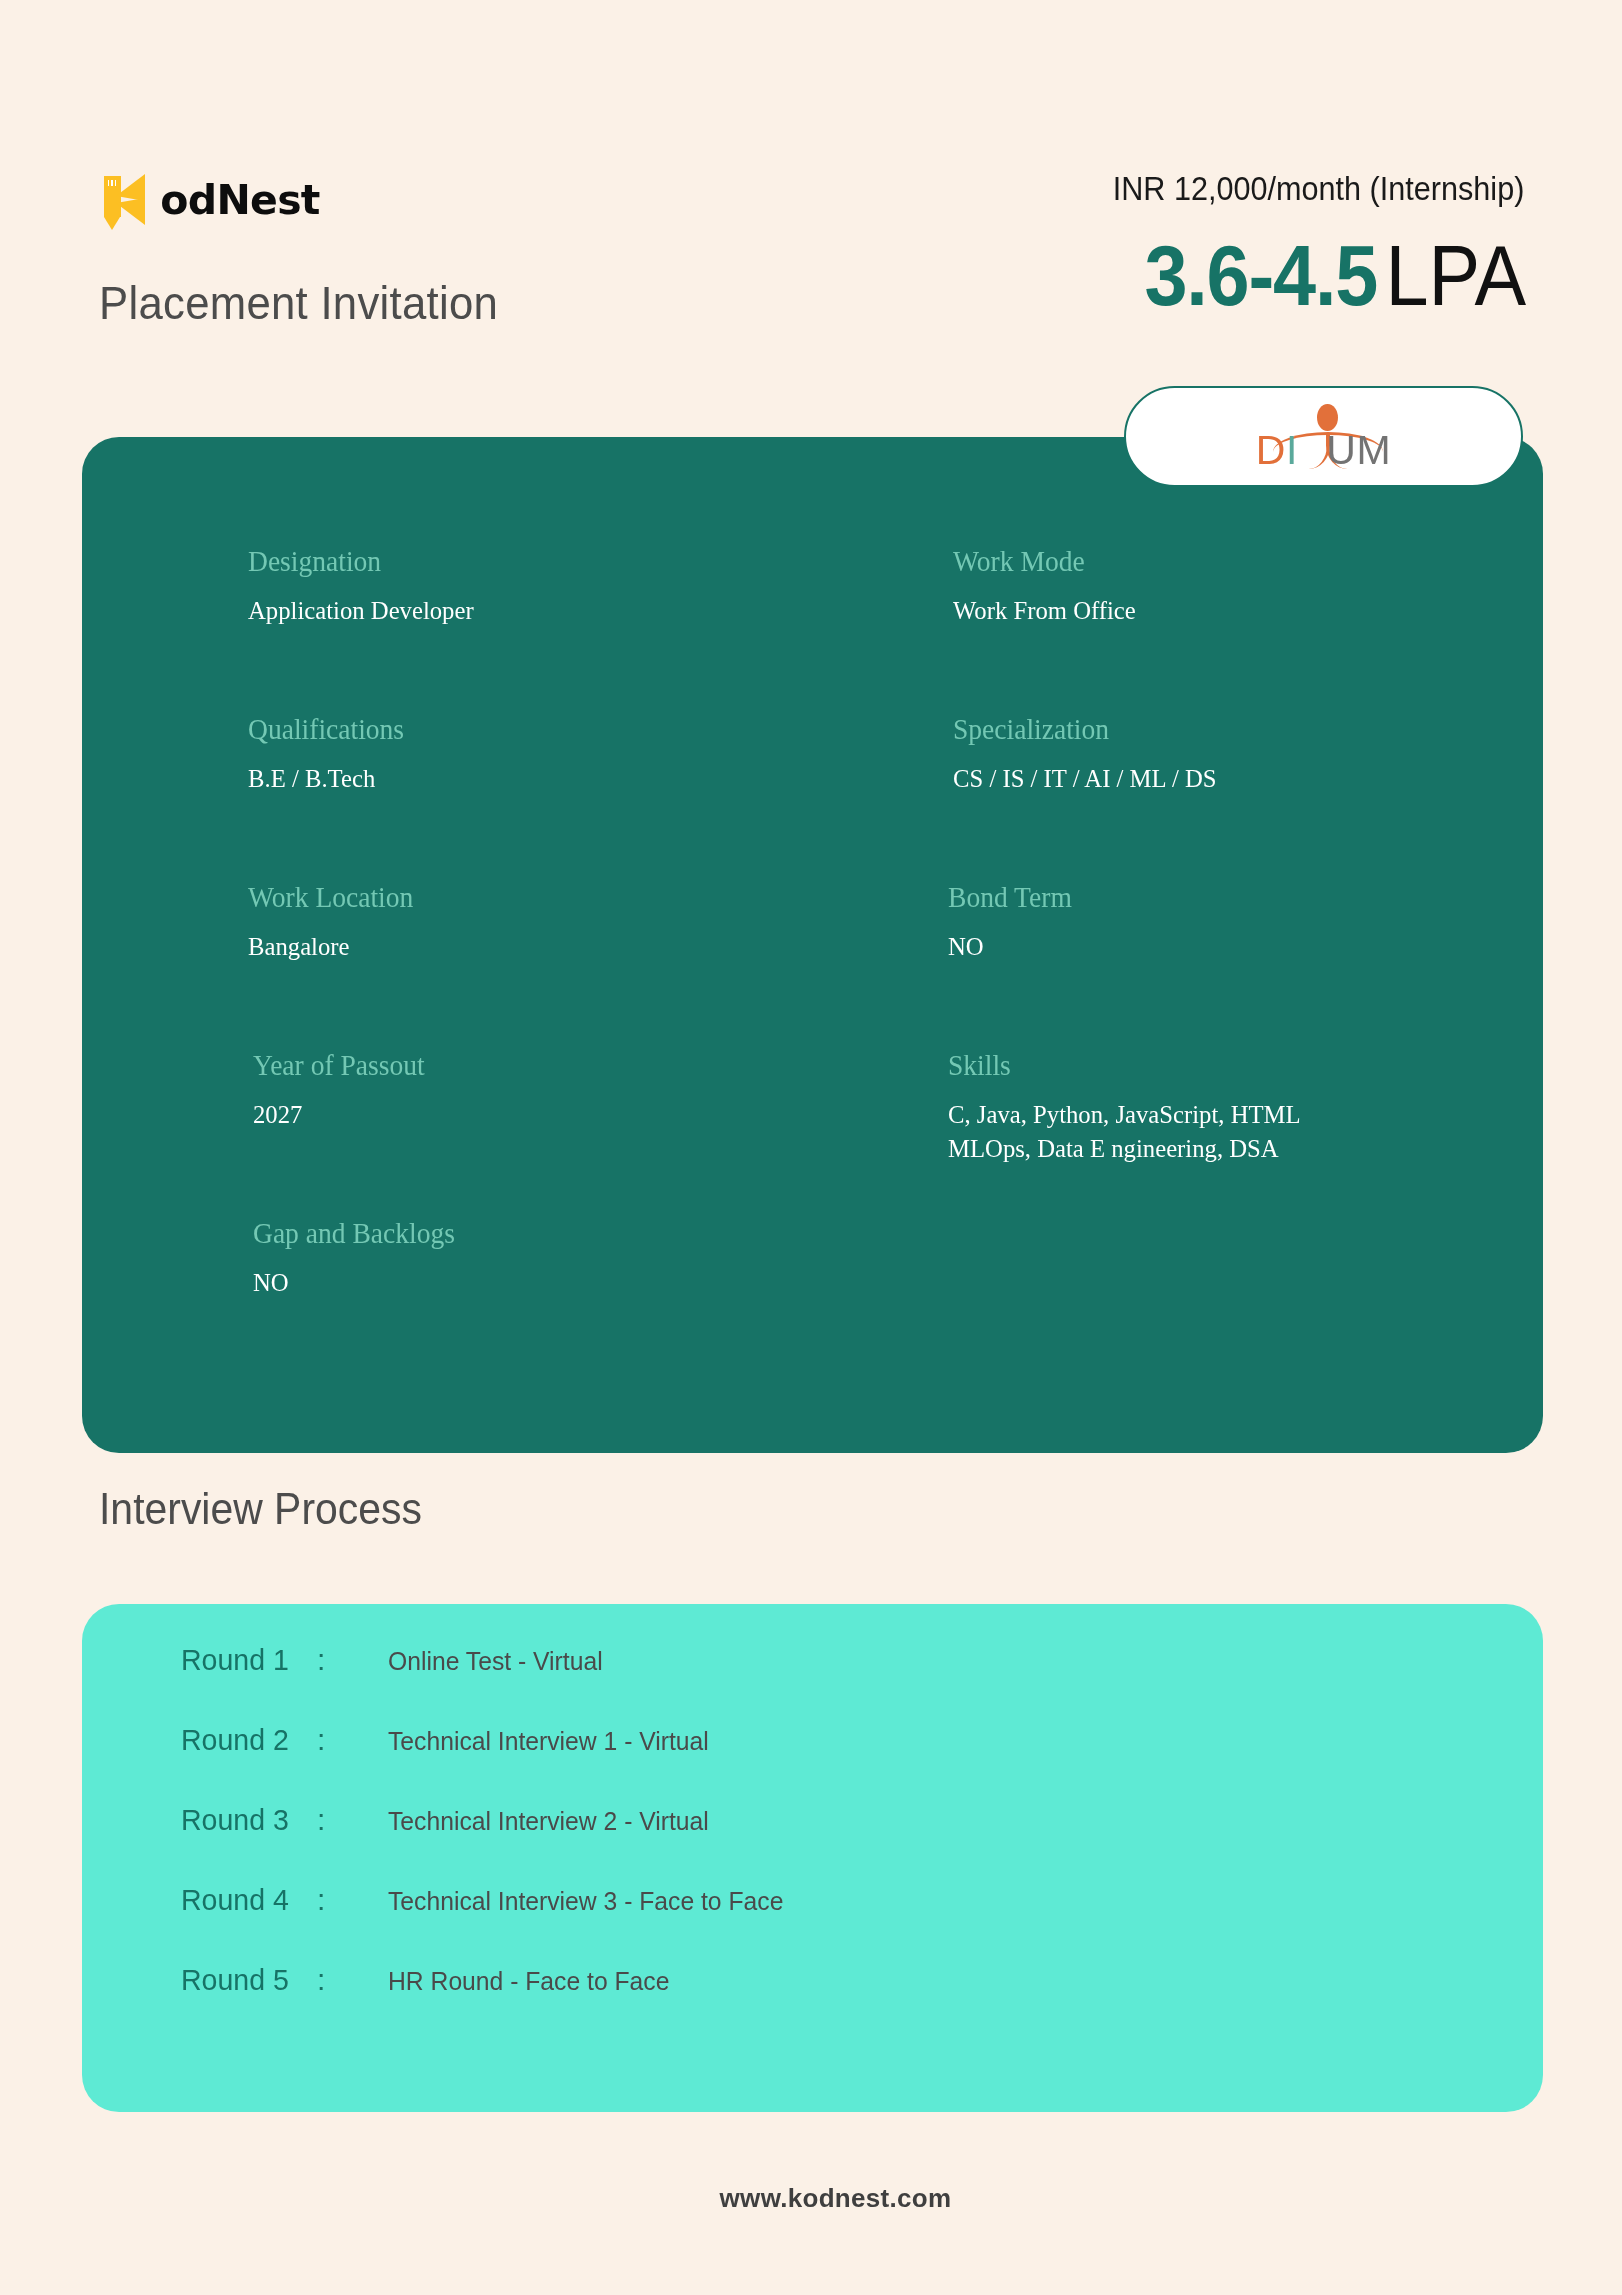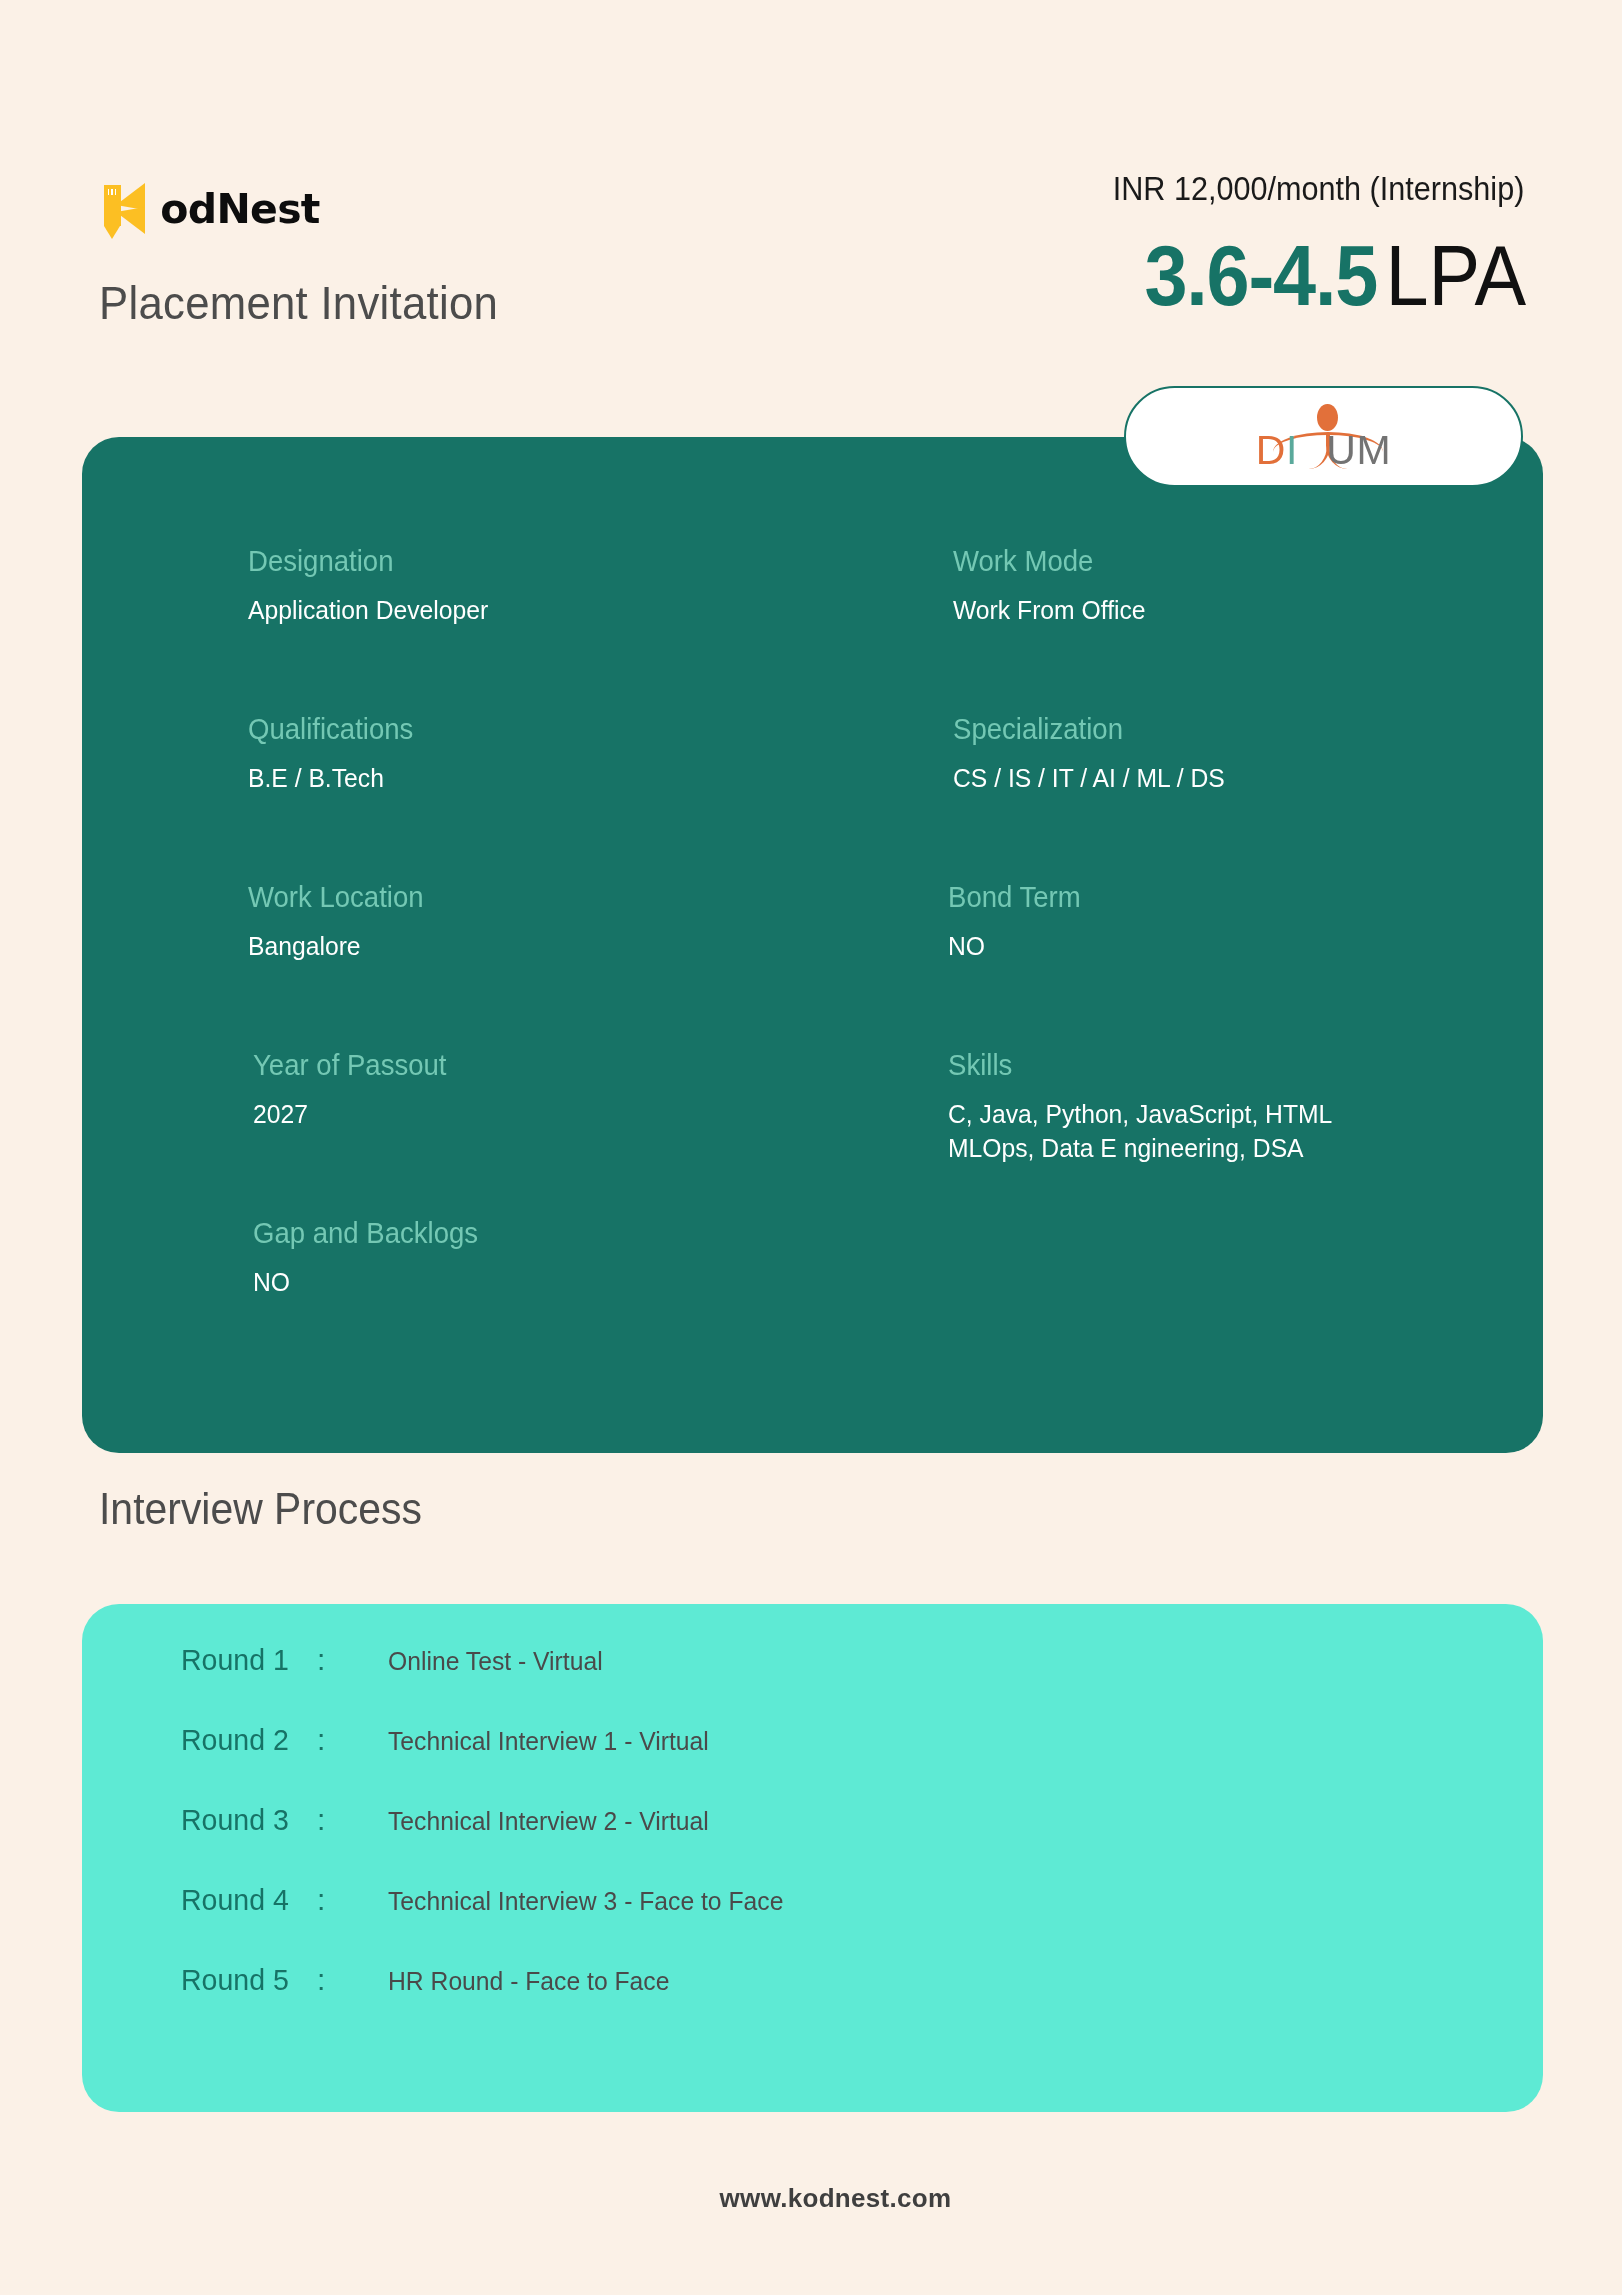--- a/index.html
+++ b/index.html
@@ -18,21 +18,21 @@
 
   
   #header-area {
     position: absolute;
     left: 0; top: 0;
     width: 1623px; height: 419px;
   }
 
   #brand-logo {
     position: absolute;
-    left: 99px; top: 178px;
+    left: 99px; top: 169px;
     display: flex;
     align-items: center;
     height: 63px;
     justify-content: center;
   }
   #logo-mark {
     position: relative;
     width: 60px; height: 60px;
     margin-right: 3.9px;
   }
@@ -189,20 +189,21 @@
   #company-logo .wm-y { color: transparent; }
   #company-logo .wm-u { color: #737373; }
 
   
   #details-card {
     position: absolute;
     left: 82px; top: 437px;
     width: 1461px; height: 1016px;
     background: #177366;
     border-radius: 37px;
+    font-family: Liberation Serif, serif;
   }
   #details-grid {
     position: absolute;
     left: 166px; top: 110px;
     width: 1256px;
     display: grid;
     grid-template-columns: 700px 556px;
     row-gap: 0px;
   }
   .detail-field { height: 168px; }

